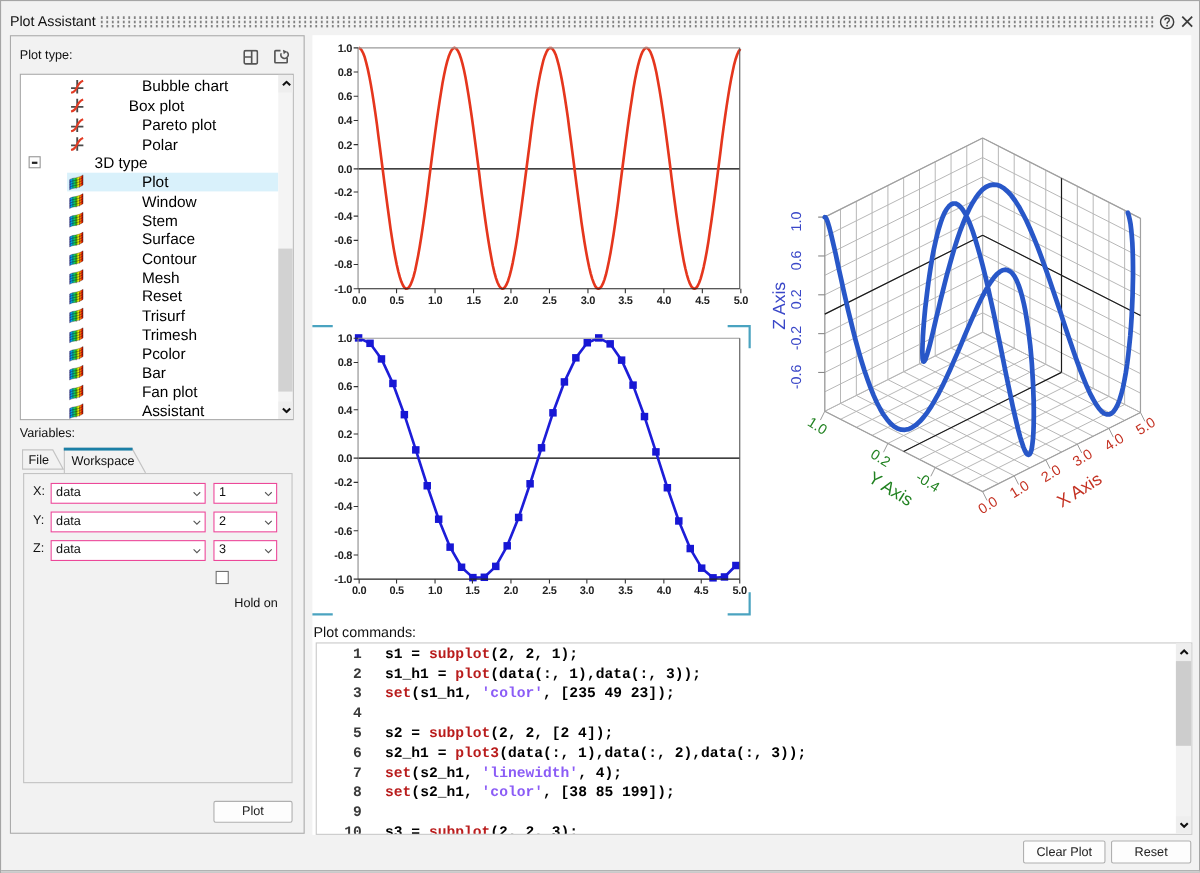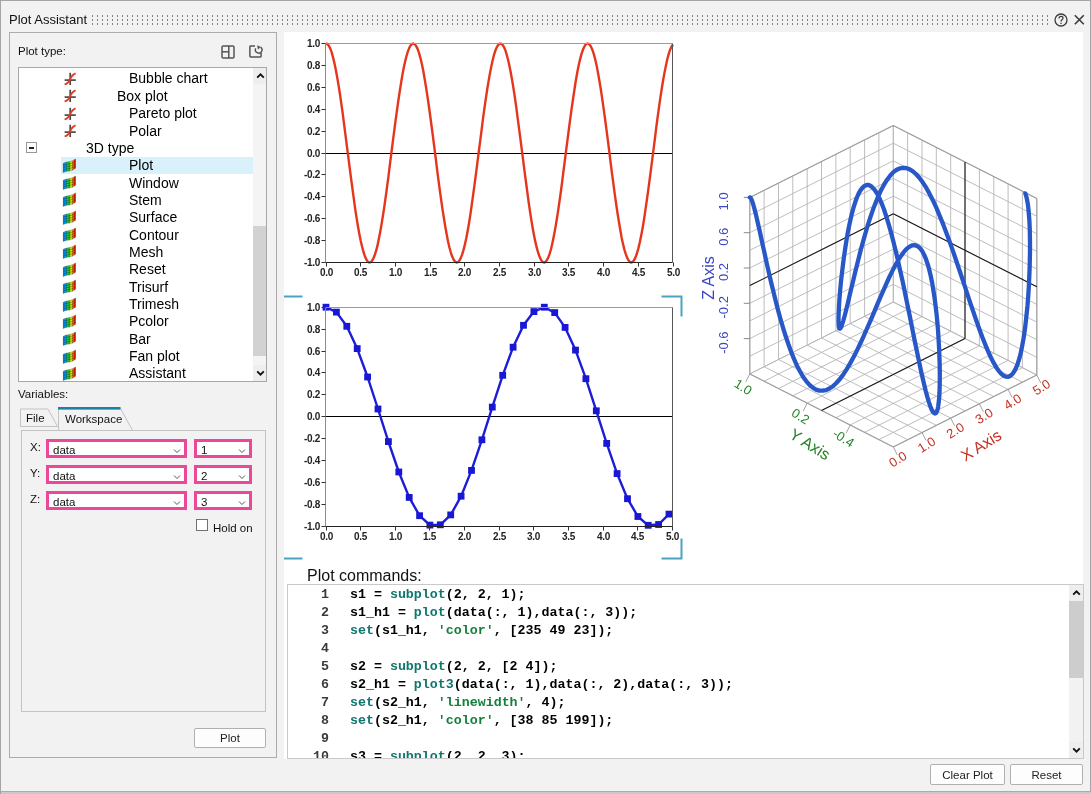--- a/index.html
+++ b/index.html
@@ -22,50 +22,50 @@
 
 #tsb { position:absolute; left:234px; top:0; width:14px; height:313px; background:#f4f4f4; }
 .sbtn { position:absolute; left:0; width:14px; height:16px; background:#eeeeee; }
 .sbtn svg { display:block; margin:5px auto 0; }
 #tthumb { position:absolute; left:0px; top:158px; width:14px; height:130px; background:#d2d2d2; }
 
 #varlab { position:absolute; left:17px; top:387px; font-size:11.5px; color:#111; }
 #tabsvg { left:19px; top:405px; }
 #grpbox { position:absolute; left:20px; top:429px; width:245px; height:282px; border:1px solid #c3c3c3; }
 .vlab { position:absolute; font-size:11.5px; color:#111; }
-.combo { position:absolute; height:19px; background:#fff; border:3px solid #ec4899;
+.combo { position:absolute; height:19px; background:#fff; border:1px solid #ec4899;
   font-size:11.5px; color:#111; padding:2px 0 0 4px; }
 .carr { position:absolute; right:4px; top:5px; width:7px; height:7px; }
 .carr svg { display:block; }
 .cb { position:absolute; left:195px; top:518px; width:12px; height:12px; background:#fff; border:1px solid #707070; }
-#holdlab { position:absolute; left:212px; top:521px; font-size:11.5px; color:#111;text-align:right; }
+#holdlab { position:absolute; left:212px; top:542px; font-size:11.5px; color:#111;text-align:right; }
 .btn { position:absolute; background:#fdfdfd; border:1px solid #b0b0b0; border-radius:2px;
   font-size:11.5px; color:#222; text-align:center; }
 
 #cw { position:absolute; left:283px; top:31px; width:799px; height:727px; background:#fff; }
 .tk { font:bold 10px "Liberation Sans",sans-serif; fill:#222; letter-spacing:-0.3px; }
 .t3 { font:13px "Liberation Sans",sans-serif; }
 .t3t { font:16px "Liberation Sans",sans-serif; }
 .zlab { fill:#3a47c8; }
 .ylab { fill:#218221; }
 .xlab { fill:#c43122; }
 
 #wm { position:absolute; left:842px; top:456px; width:171px; height:21px;
   background:rgba(233,241,248,0.42); color:rgba(150,160,170,0.32); font-size:12.5px;
   padding:3px 0 0 31px; }
 
-#pclab { position:absolute; left:284px; top:566px; font-size:16px; color:#111;margin-left:22px; }
+#pclab { position:absolute; left:284px; top:566px; font-size:13px; color:#111; }
 #codebox { position:absolute; left:286px; top:583px; width:797px; height:175px; background:#fff;
   border:1px solid #c9c9c9; overflow:hidden; }
 #codenums { position:absolute; left:0px; top:1px; width:41px; text-align:right;
   font:bold 13.3px "Liberation Mono",monospace; line-height:18px; color:#3a3a3a; }
 #codetxt { position:absolute; left:62px; top:1px; font:bold 13.3px "Liberation Mono",monospace;
   line-height:18px; color:#000; white-space:pre; }
-.kw { color:#0f766e; }
-.st { color:#15803d;margin-top:12px; }
+.kw { color:#b91c1c; }
+.st { color:#8b5cf6;margin-top:12px; }
 #csb { position:absolute; right:0px; top:0px; width:14px; height:173px; background:#f2f2f2; }
 #cthumb { position:absolute; left:0; top:16px; width:14px; height:77px; background:#cdcdcd; }
 #botline { position:absolute; left:0; top:790px; width:1091px; height:1px; background:#ababab; }
 #botstrip { position:absolute; left:0; top:791px; width:1091px; height:3px; background:#c9c9c9; }
 </style></head><body>
 <div id="win">
   <svg width="0" height="0" style="position:absolute">
       <defs>
     <linearGradient id="rgrad" x1="0" y1="0" x2="1" y2="0">
       <stop offset="0" stop-color="#1a3ae0"></stop>

